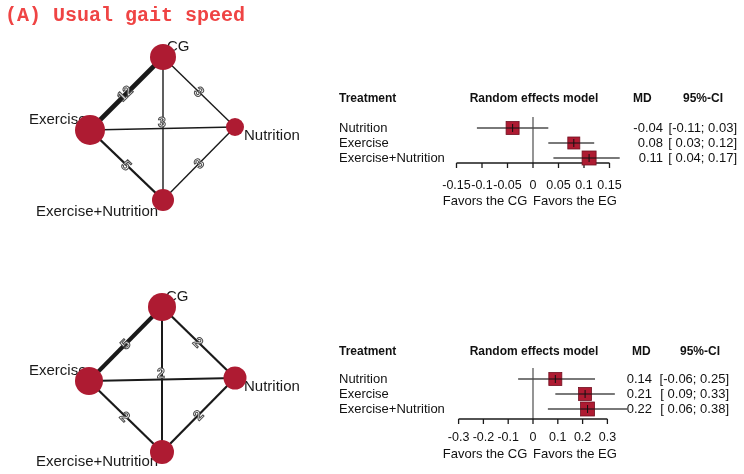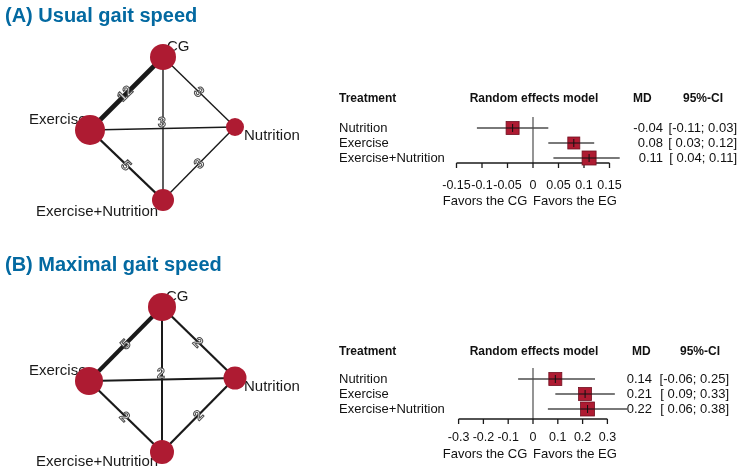--- a/index.html
+++ b/index.html
@@ -1,19 +1,19 @@
 <!DOCTYPE html>
 <html><head>
 <meta charset="utf-8">
 <style>
   html,body{margin:0;padding:0;background:#fff;}
   #fig{position:relative;width:744px;height:474px;background:#fff;overflow:hidden;
        font-family:"Liberation Sans",sans-serif;}
-  .title{position:absolute;left:5px;font-family:Liberation Sans, sans-serif;
-         font-weight:bold;font-size:20px;color:#0369a1;white-space:pre;}
+  .title{position:absolute;left:5px;font-family:Liberation Mono, monospace;
+         font-weight:bold;font-size:20px;color:#ef4444;white-space:pre;}
   .net{position:absolute;left:0;}
   .edge{stroke:#1a1a1a;}
   .node-label{font-size:15px;fill:#1a1a1a;}
   .edge-label{font-size:14px;font-weight:bold;fill:#ffffff;stroke:#4a4a4a;
               stroke-width:1px;}
   .fh{position:absolute;font-size:12px;font-weight:bold;color:#111;
       line-height:15px;white-space:pre;}
   .rl,.mdv,.civ,.fav{position:absolute;font-size:13px;color:#111;
       line-height:15px;white-space:pre;}
   .mdv,.civ{text-align:right;}
@@ -61,21 +61,21 @@
   <div class="rl" style="left:339px;top:120px;">Nutrition</div>
   <div class="rl" style="left:339px;top:135px;">Exercise</div>
   <div class="rl" style="left:339px;top:150px;">Exercise+Nutrition</div>
 
   <div class="mdv" style="left:601px;top:120px;width:62px;">-0.04</div>
   <div class="mdv" style="left:601px;top:135px;width:62px;">0.08</div>
   <div class="mdv" style="left:601px;top:150px;width:62px;">0.11</div>
 
   <div class="civ" style="left:664px;top:120px;width:73px;">[-0.11; 0.03]</div>
   <div class="civ" style="left:664px;top:135px;width:73px;">[ 0.03; 0.12]</div>
-  <div class="civ" style="left:664px;top:150px;width:73px;">[ 0.04; 0.11]</div>
+  <div class="civ" style="left:664px;top:150px;width:73px;">[ 0.04; 0.17]</div>
 
   <svg id="plot-a" class="plot" style="top:110px;" height="85">
       <line x1="203" y1="7" x2="203" y2="53" stroke="#4d4d4d" stroke-width="1.2"></line>
       <line x1="146.9" y1="18" x2="218.3" y2="18" stroke="#4d4d4d" stroke-width="1.3"></line>
       <line x1="218.3" y1="33" x2="264.2" y2="33" stroke="#4d4d4d" stroke-width="1.3"></line>
       <line x1="223.4" y1="48" x2="289.7" y2="48" stroke="#4d4d4d" stroke-width="1.3"></line>
       <line x1="126.5" y1="53" x2="279.5" y2="53" stroke="#1a1a1a" stroke-width="1.3"></line>
       <line x1="126.5" y1="53" x2="126.5" y2="58" stroke="#1a1a1a" stroke-width="1.3"></line>
       <text x="126.5" y="79" text-anchor="middle" class="tick">-0.15</text>
       <line x1="152" y1="53" x2="152" y2="58" stroke="#1a1a1a" stroke-width="1.3"></line>
@@ -97,21 +97,20 @@
       <line x1="237.8" y1="33" x2="249.8" y2="33" stroke="#111" stroke-width="1"></line>
       <line x1="243.8" y1="29" x2="243.8" y2="37" stroke="#111" stroke-width="1"></line>
       <rect x="252.10000000000002" y="41" width="14" height="14" fill="#ae1b32" stroke="#701020" stroke-width="0.8"></rect>
       <line x1="252.10000000000002" y1="48" x2="266.1" y2="48" stroke="#111" stroke-width="1"></line>
       <line x1="259.1" y1="44" x2="259.1" y2="52" stroke="#111" stroke-width="1"></line>
     </svg>
 
   <div class="fav" style="left:442px;top:193px;width:86px;">Favors the CG</div>
   <div class="fav" style="left:532px;top:193px;width:86px;">Favors the EG</div>
 
-  <div class="title" style="top:253px;">(B) Maximal gait speed</div>
 
   <svg class="net" style="top:270px;" width="320" height="204">
     <line class="edge" x1="89" y1="111" x2="162" y2="37" stroke-width="4"></line>
     <line class="edge" x1="162" y1="37" x2="235" y2="108" stroke-width="2.2"></line>
     <line class="edge" x1="162" y1="37" x2="162" y2="182" stroke-width="2"></line>
     <line class="edge" x1="89" y1="111" x2="235" y2="108" stroke-width="2.2"></line>
     <line class="edge" x1="89" y1="111" x2="162" y2="182" stroke-width="2.2"></line>
     <line class="edge" x1="235" y1="108" x2="162" y2="182" stroke-width="2.2"></line>
 
     <text class="edge-label" x="125" y="79" text-anchor="middle" transform="rotate(-46 125 74)">5</text>

